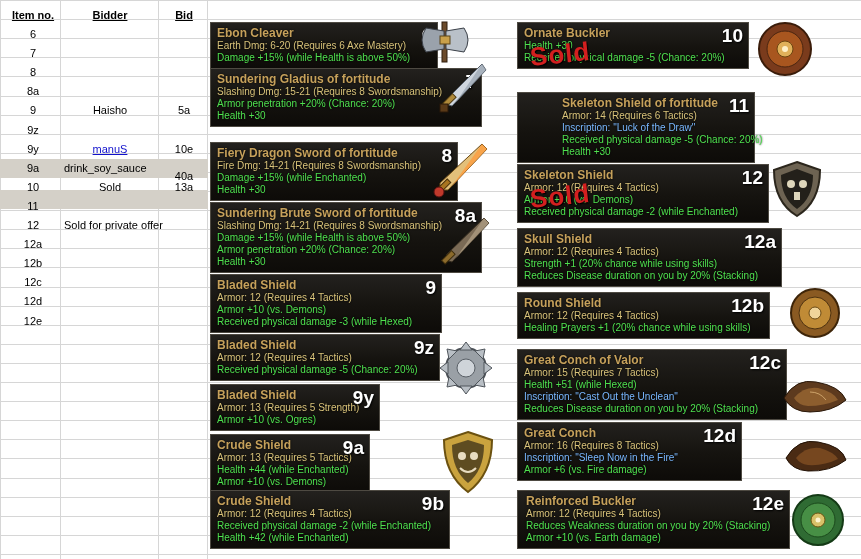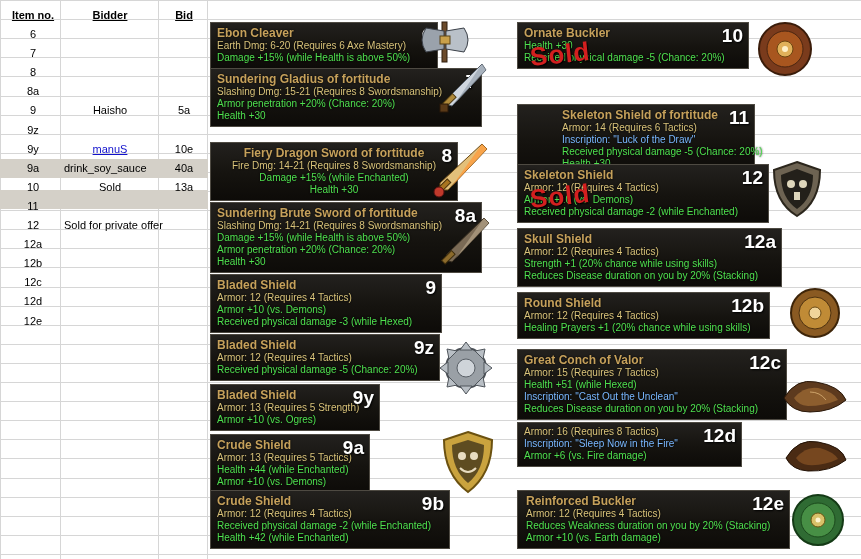--- a/index.html
+++ b/index.html
@@ -94,21 +94,21 @@
     <div class="cell c-item" style="top: 82px;">8a</div>
     <div class="cell c-item" style="top: 101px;">9</div>
     <div class="cell c-bidder" style="top: 101px;">Haisho</div>
     <div class="cell c-bid" style="top: 101px;">5a</div>
     <div class="cell c-item" style="top: 121px;">9z</div>
     <div class="cell c-item" style="top: 140px;">9y</div>
     <div class="cell c-bidder link" style="top: 140px;">manuS</div>
     <div class="cell c-bid" style="top: 140px;">10e</div>
     <div class="cell c-item" style="top: 159px;">9a</div>
     <div class="cell c-bidder lft" style="top: 159px;">drink_soy_sauce</div>
-    <div class="cell c-bid" style="top: 159px;">40a</div>
+    <div class="cell c-bid" style="top: 167px;">40a</div>
     <div class="cell c-item" style="top: 178px;">10</div>
     <div class="cell c-bidder" style="top: 178px;">Sold</div>
     <div class="cell c-bid" style="top: 178px;">13a</div>
     <div class="cell c-item" style="top: 197px;">11</div>
     <div class="cell c-item" style="top: 216px;">12</div>
     <div class="cell c-bidder lft" style="top: 216px;">Sold for private offer</div>
     <div class="cell c-item" style="top: 235px;">12a</div>
     <div class="cell c-item" style="top: 254px;">12b</div>
     <div class="cell c-item" style="top: 273px;">12c</div>
     <div class="cell c-item" style="top: 292px;">12d</div>
@@ -122,21 +122,21 @@
       <div class="line g">Damage +15% (while Health is above 50%)</div>
       <div class="num">6</div>
     </div>
     <div class="tip" style="left: 210px; top: 68px; width: 272px;">
       <div class="title">Sundering Gladius of fortitude</div>
       <div class="line y">Slashing Dmg: 15-21 (Requires 8 Swordsmanship)</div>
       <div class="line g">Armor penetration +20% (Chance: 20%)</div>
       <div class="line g">Health +30</div>
       <div class="num">7</div>
     </div>
-    <div class="tip" style="left: 210px; top: 142px; width: 248px; text-align: center;">
+    <div class="tip" style="left: 210px; top: 142px; width: 248px;">
       <div class="title">Fiery Dragon Sword of fortitude</div>
       <div class="line y">Fire Dmg: 14-21 (Requires 8 Swordsmanship)</div>
       <div class="line g">Damage +15% (while Enchanted)</div>
       <div class="line g">Health +30</div>
       <div class="num">8</div>
     </div>
     <div class="tip" style="left: 210px; top: 202px; width: 272px;">
       <div class="title">Sundering Brute Sword of fortitude</div>
       <div class="line y">Slashing Dmg: 14-21 (Requires 8 Swordsmanship)</div>
       <div class="line g">Damage +15% (while Health is above 50%)</div>
@@ -177,21 +177,21 @@
       <div class="line g">Health +42 (while Enchanted)</div>
       <div class="num">9b</div>
     </div>
     <div class="tip" style="left: 517px; top: 22px; width: 232px;">
       <div class="title">Ornate Buckler</div>
       <div class="line g">Health +30</div>
       <div class="line g">Received physical damage -5 (Chance: 20%)</div>
       <div class="num">10</div>
       <div class="sold" style="left: 12px; top: 16px;">Sold</div>
     </div>
-    <div class="tip" style="left: 517px; top: 104px; width: 238px; padding-left: 44px;">
+    <div class="tip" style="left: 517px; top: 92px; width: 238px; padding-left: 44px;">
       <div class="title">Skeleton Shield of fortitude</div>
       <div class="line y">Armor: 14 (Requires 6 Tactics)</div>
       <div class="line b">Inscription: "Luck of the Draw"</div>
       <div class="line g">Received physical damage -5 (Chance: 20%)</div>
       <div class="line g">Health +30</div>
       <div class="num">11</div>
     </div>
     <div class="tip" style="left: 517px; top: 164px; width: 252px;">
       <div class="title">Skeleton Shield</div>
       <div class="line y">Armor: 12 (Requires 4 Tactics)</div>
@@ -215,20 +215,21 @@
     </div>
     <div class="tip" style="left: 517px; top: 349px; width: 270px;">
       <div class="title">Great Conch of Valor</div>
       <div class="line y">Armor: 15 (Requires 7 Tactics)</div>
       <div class="line g">Health +51 (while Hexed)</div>
       <div class="line b">Inscription: "Cast Out the Unclean"</div>
       <div class="line g">Reduces Disease duration on you by 20% (Stacking)</div>
       <div class="num">12c</div>
     </div>
     <div class="tip" style="left: 517px; top: 422px; width: 225px;">
+      <div class="title">Great Conch</div>
       <div class="line y">Armor: 16 (Requires 8 Tactics)</div>
       <div class="line b">Inscription: "Sleep Now in the Fire"</div>
       <div class="line g">Armor +6 (vs. Fire damage)</div>
       <div class="num">12d</div>
     </div>
     <div class="tip" style="left: 517px; top: 490px; width: 273px; padding-left: 8px;">
       <div class="title">Reinforced Buckler</div>
       <div class="line y">Armor: 12 (Requires 4 Tactics)</div>
       <div class="line g">Reduces Weakness duration on you by 20% (Stacking)</div>
       <div class="line g">Armor +10 (vs. Earth damage)</div>

